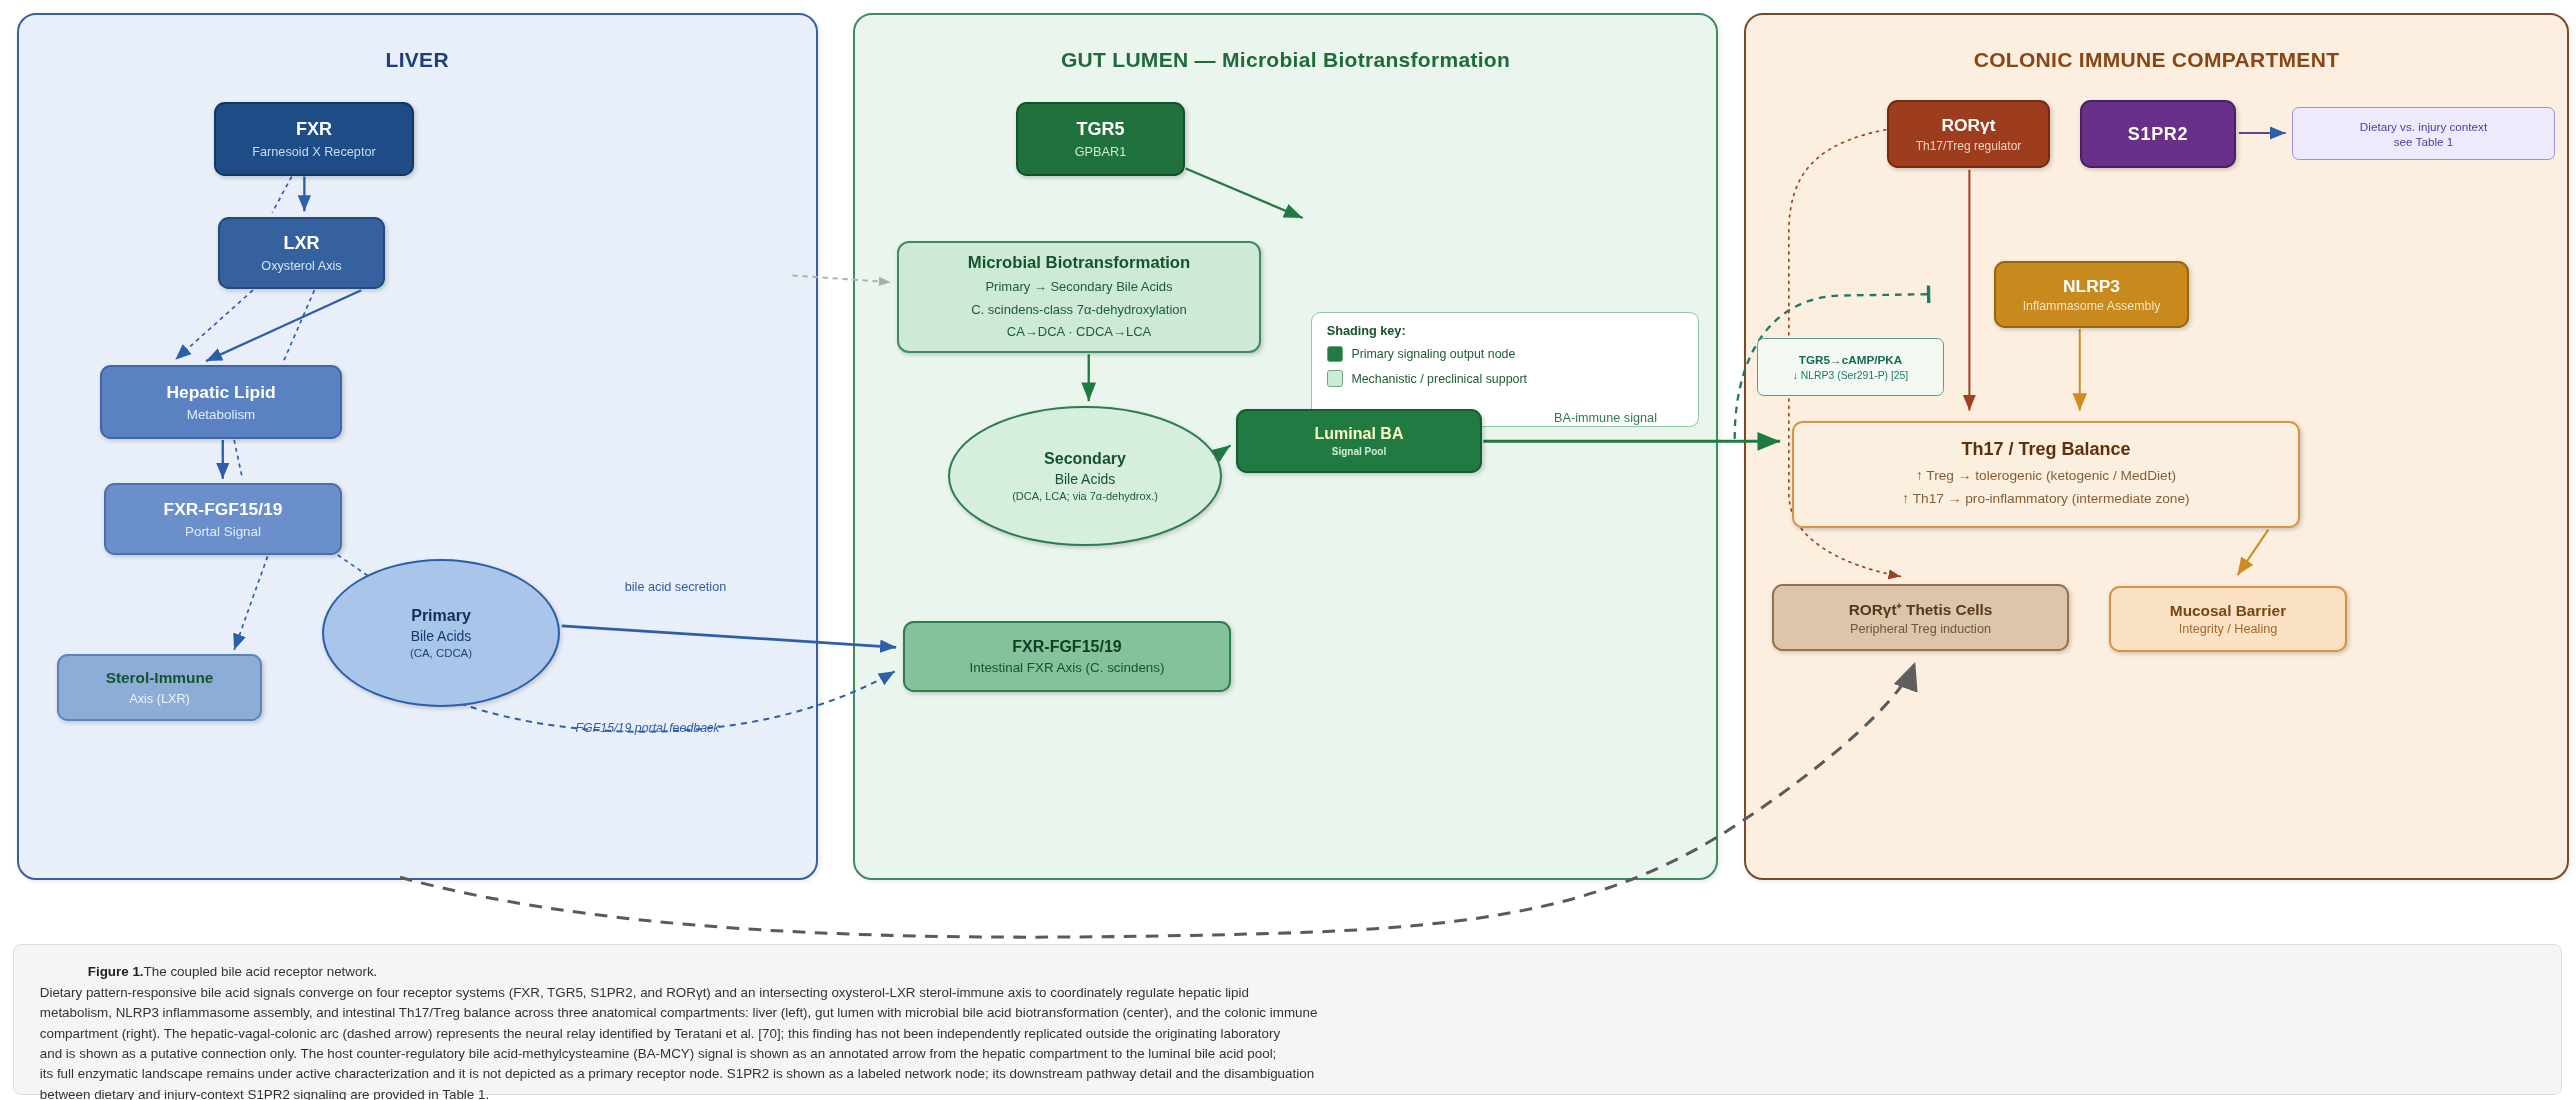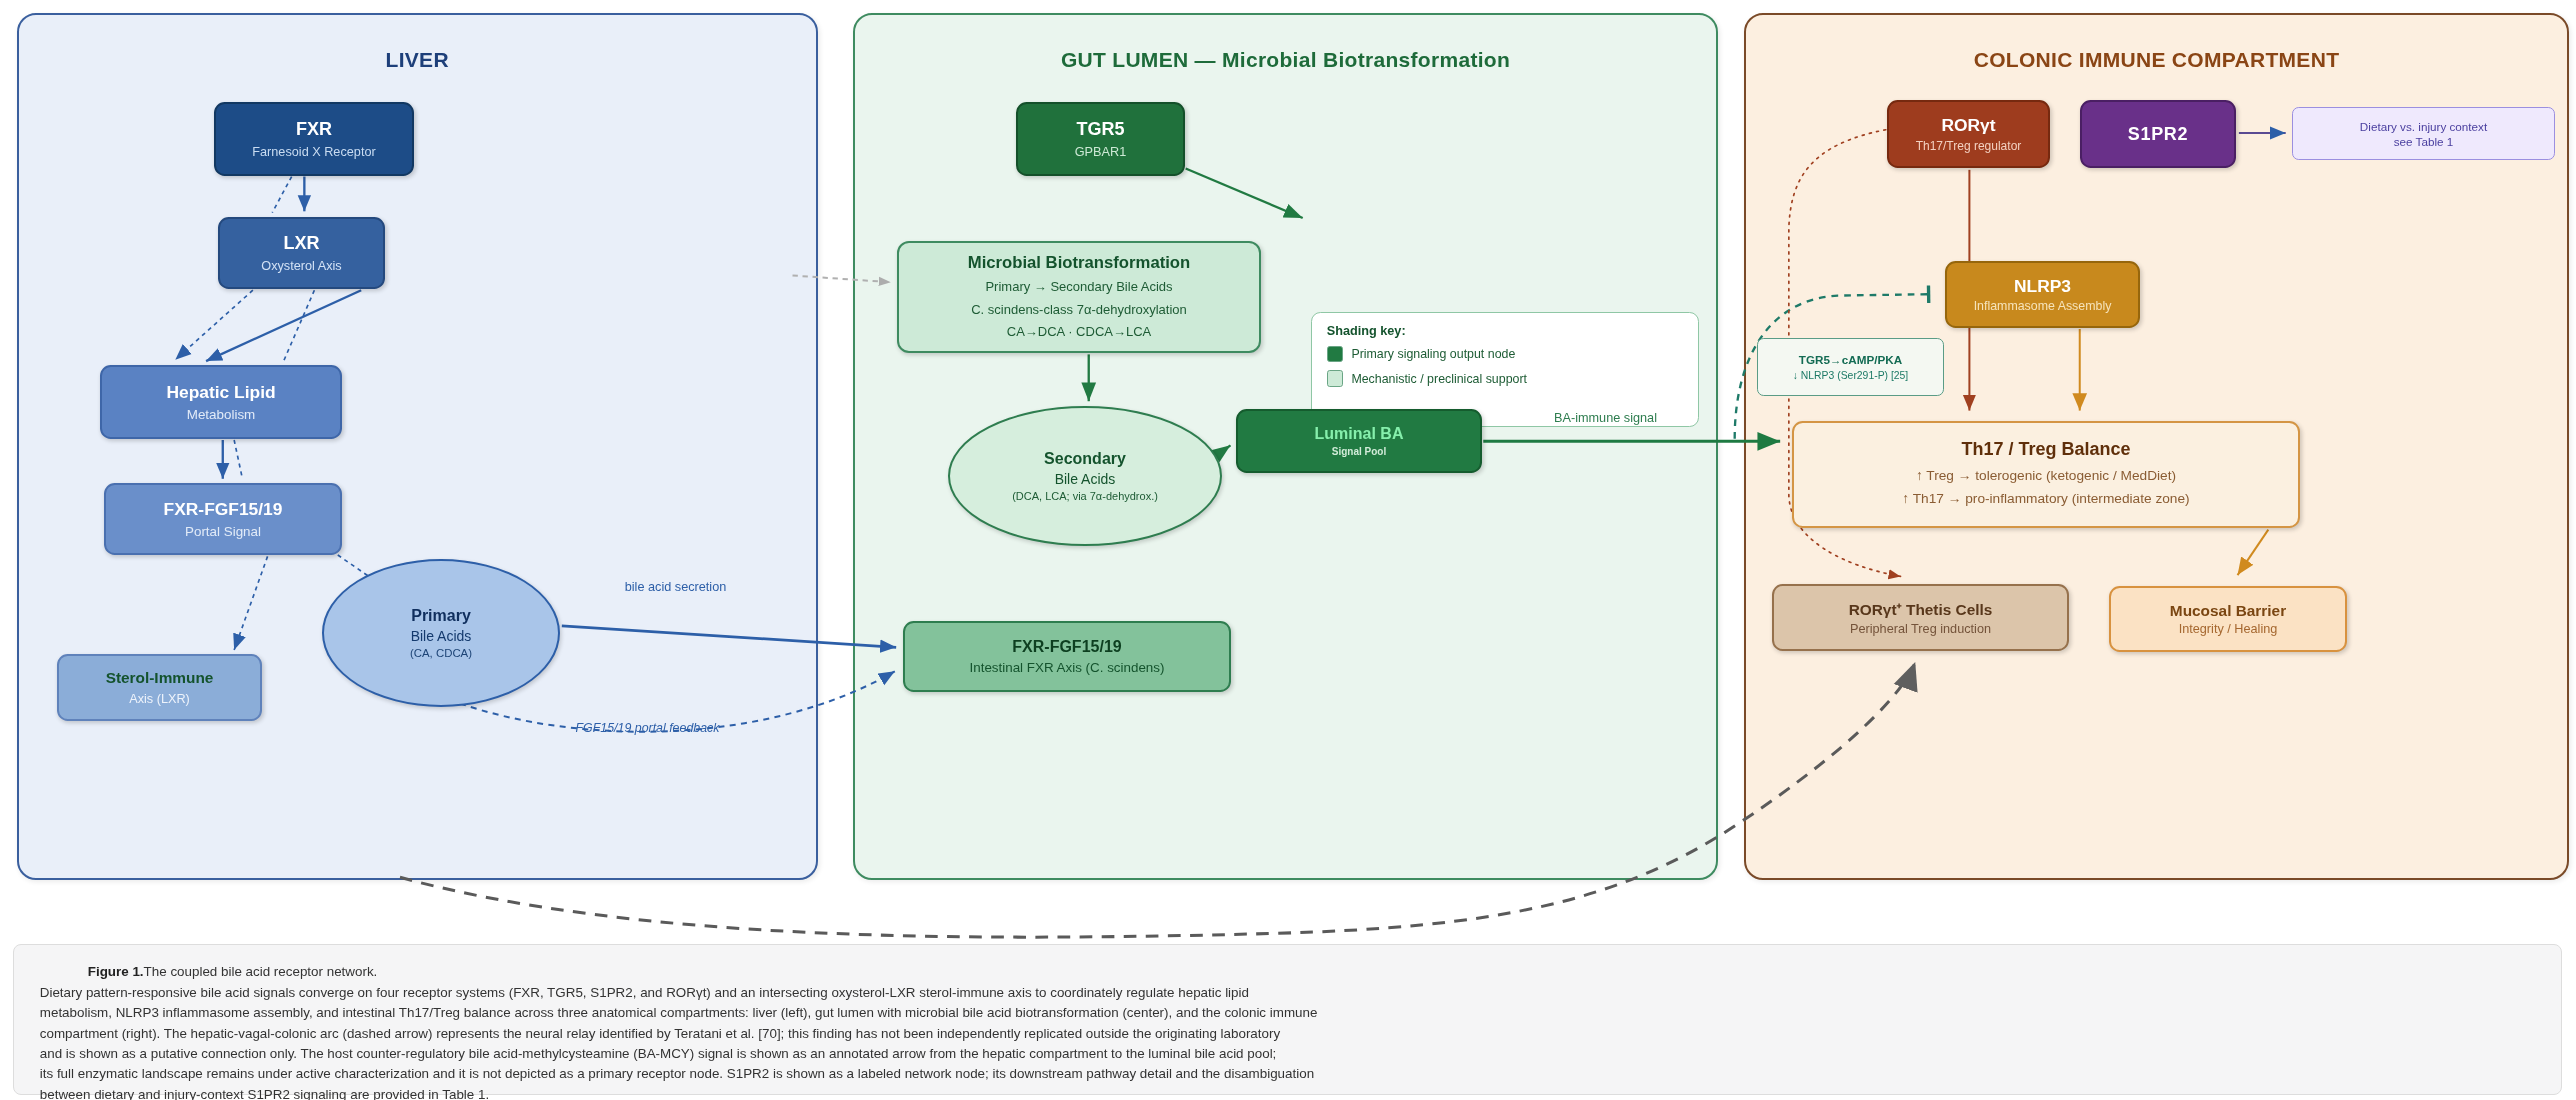--- a/index.html
+++ b/index.html
@@ -46,32 +46,32 @@
   #node-tgr5-output{left:1309px;top:211px;width:369px;height:72px;background:#217a42;border:2px solid #155c2e;}
   #node-tgr5-output .title{color:#fff;font-size:16px;} #node-tgr5-output .sub{color:#d2ecd9;font-size:13px;}
   #node-microbial{left:897px;top:241px;width:364px;height:112px;background:#cdead7;border:2px solid #3e8b60;border-radius:12px;gap:2.7px;}
   #node-microbial .title{color:#14532d;font-size:16.7px;margin-bottom:2px;}
   #node-microbial .line{color:#1e5c35;font-size:13px;line-height:1.5;}
   #node-secondary{left:948px;top:406px;width:274px;height:140px;background:#d6eedd;border:2px solid #2e7d4f;gap:3.3px;}
   #node-secondary .title{color:#14532d;font-size:16px;}
   #node-secondary .sub{color:#14532d;font-size:14px;}
   #node-secondary .small{color:#1e5c35;font-size:11px;}
   #node-luminal{left:1236px;top:409px;width:246px;height:64px;background:#217a42;border:2px solid #155c2e;gap:2.7px;}
-  #node-luminal .title{color:#86efac;font-size:16px;} #node-luminal .sub{color:#d2ecd9;font-size:10px;font-weight:bold;}
+  #node-luminal .title{color:#fef9c3;font-size:16px;} #node-luminal .sub{color:#d2ecd9;font-size:10px;font-weight:bold;}
   #node-intestinal{left:903px;top:621px;width:328px;height:71px;background:#83c29b;border:2px solid #2e7d4f;}
   #node-intestinal .title{color:#0d3f20;font-size:16px;} #node-intestinal .sub{color:#14532d;font-size:13.4px;}
 
   
   #node-rorgt{left:1887px;top:100px;width:163px;height:68px;background:#9e3c1e;border:2px solid #76290f;gap:2.7px;}
   #node-rorgt .title{color:#fff;font-size:17.4px;} #node-rorgt .sub{color:#f3d0c0;font-size:12px;}
   #node-s1pr2{left:2080px;top:100px;width:156px;height:68px;background:#693089;border:2px solid #4a1f63;}
   #node-s1pr2 .title{color:#fff;font-size:18px;letter-spacing:0.7px;}
   #node-dietary{left:2292px;top:107px;width:263px;height:53px;background:#efe9fd;border:1.3px solid #9b8fe0;border-radius:6.7px;gap:2px;box-shadow:none;}
   #node-dietary .line{color:#4a3f9f;font-size:11.7px;}
-  #node-nlrp3{left:1945px;top:261px;width:195px;height:67px;background:#c8891d;border:2px solid #96660c;gap:2.7px;}
+  #node-nlrp3{left:1994px;top:261px;width:195px;height:67px;background:#c8891d;border:2px solid #96660c;gap:2.7px;}
   #node-nlrp3 .title{color:#fff;font-size:17.4px;} #node-nlrp3 .sub{color:#f6e3ba;font-size:12.4px;}
   #node-th17{left:1792px;top:421px;width:508px;height:107px;background:#fbf0e0;border:2px solid #d49544;gap:2px;}
   #node-th17 .title{color:#5f2f0a;font-size:18px;margin-bottom:2.7px;}
   #node-th17 .line{color:#8a5c33;font-size:13.7px;line-height:1.55;}
   #node-thetis{left:1772px;top:584px;width:297px;height:67px;background:#dcc5aa;border:2px solid #96714c;gap:2.7px;}
   #node-thetis .title{color:#58371b;font-size:15.4px;} #node-thetis .sub{color:#74533a;font-size:12.7px;}
   #node-mucosal{left:2109px;top:586px;width:238px;height:66px;background:#fbe2c4;border:2px solid #d8923f;gap:2.7px;}
   #node-mucosal .title{color:#7a4612;font-size:15.4px;} #node-mucosal .sub{color:#a5672f;font-size:12.7px;}
 
   

